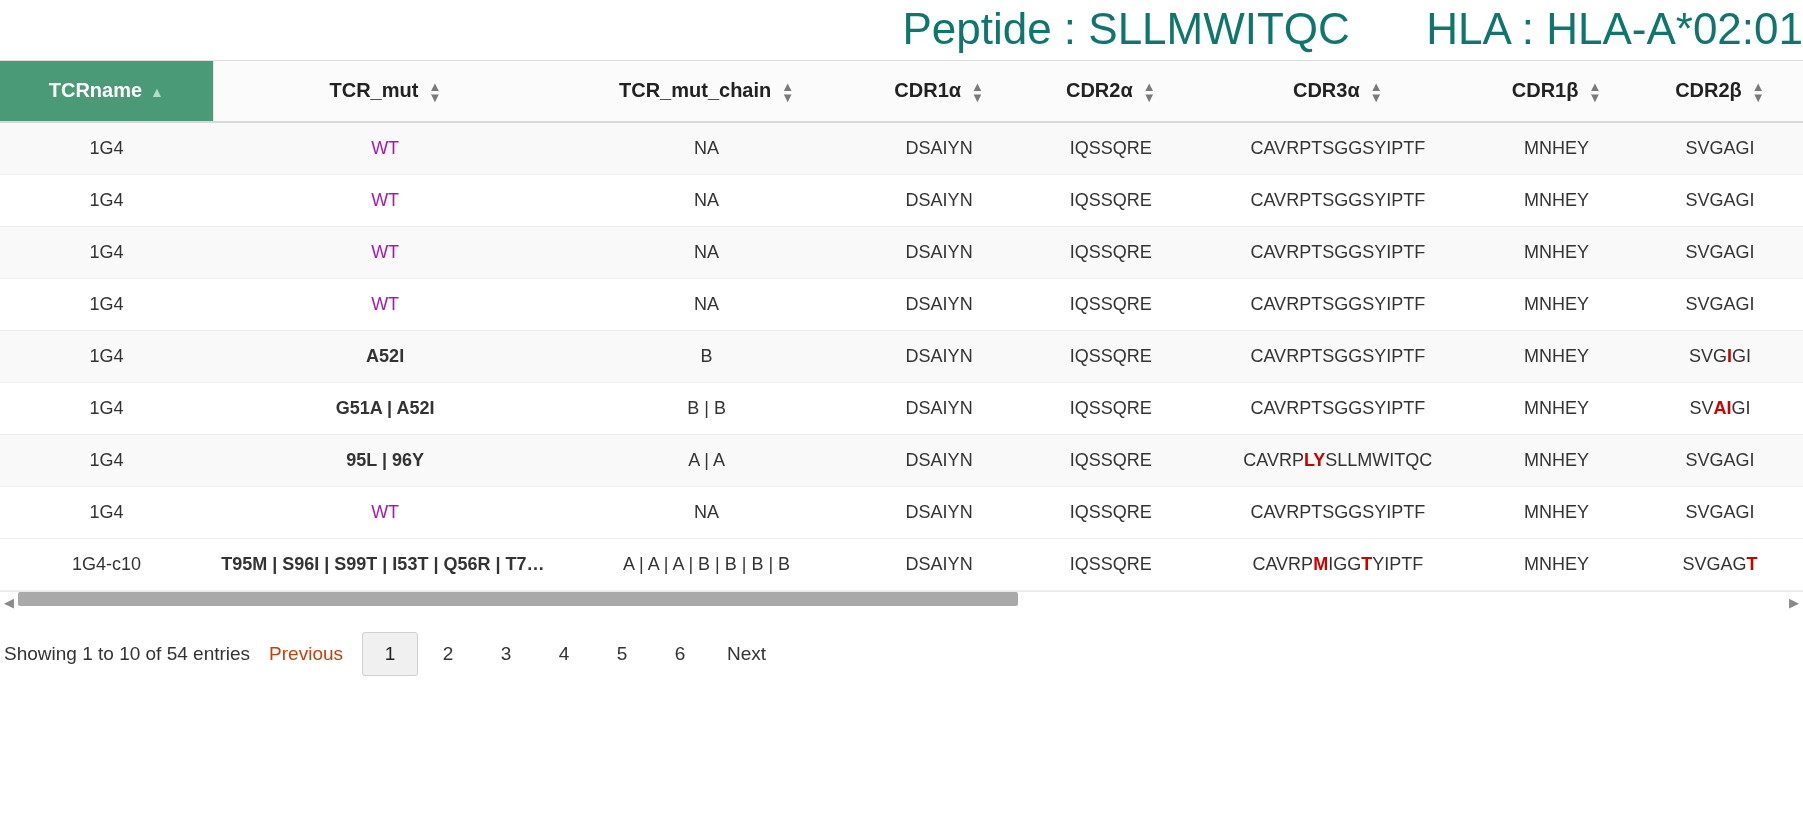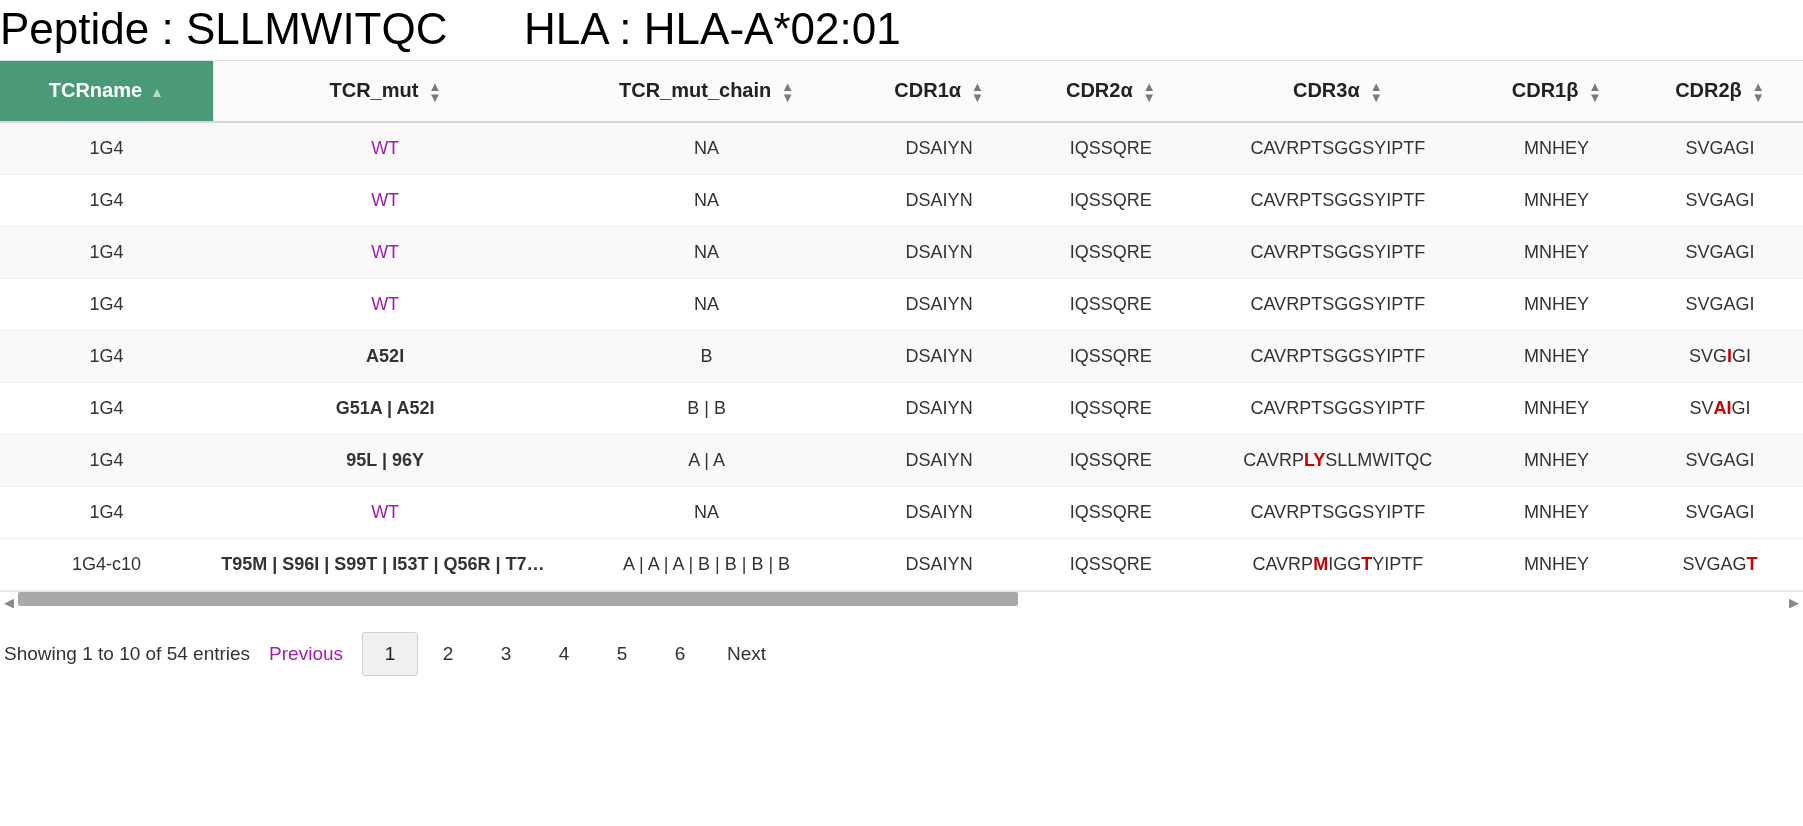--- a/index.html
+++ b/index.html
@@ -11,23 +11,24 @@
   #page {
     position: relative;
     width: 1803px;
     height: 826px;
     overflow: hidden;
     background: #ffffff;
   }
   .title-bar {
     padding: 4px 0 6px 0;
     font-size: 44px;
-    color: #000000;
+    color: #0f766e;
     letter-spacing: 0px;
     white-space: nowrap;
+    text-align: right;
   }
   .title-bar .gap {
     display: inline-block;
     width: 52px;
   }
   .table-wrap {
     position: relative;
     width: 1803px;
     overflow: hidden;
   }
@@ -167,21 +168,21 @@
     border-radius: 3px;
     background: transparent;
     cursor: pointer;
   }
   .pagebtn.current {
     background: #f0f0f0;
     border: 1px solid #d0d0d0;
     color: #222;
   }
   .pagebtn.disabled {
-    color: #a21caf;
+    color: #c2410c;
     cursor: default;
   }
 </style>
 </head>
 <body>
 
 <div id="page">
 
   <div class="title-bar">
     <span>Peptide : SLLMWITQC</span>

